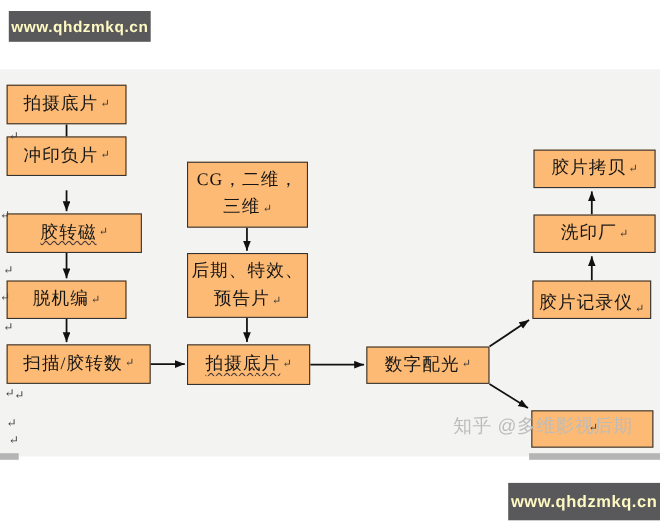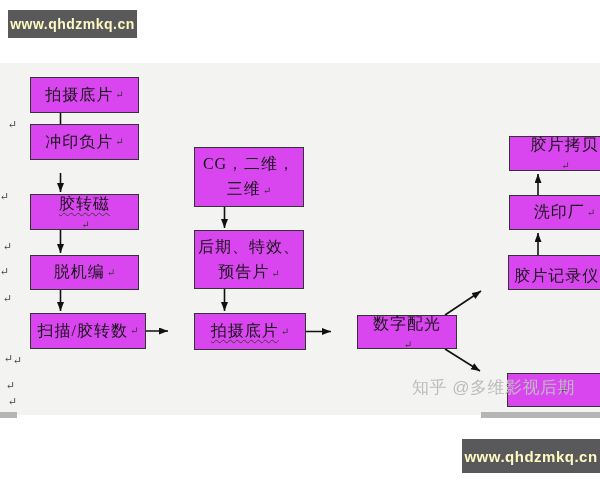--- a/index.html
+++ b/index.html
@@ -9,24 +9,24 @@
   }
   .panel{
     position:absolute;left:0;top:63px;width:600px;height:352px;
     background:#f3f3f2;
   }
   .strip{position:absolute;height:6px;background:#b5b5b5;}
   .strip.l{left:0;top:412px;width:17px;}
   .strip.r{left:481px;top:412px;width:119px;}
   .node{
     position:absolute;box-sizing:border-box;
-    background:#d946ef;border:1.5px solid #333333;
+    background:#fdba74;border:1.5px solid #333333;
     display:flex;align-items:center;justify-content:center;
     text-align:center;font-size:16px;color:#151515;z-index:2;
-    line-height:1.55;letter-spacing:1px;margin-left:24px;
+    line-height:1.55;letter-spacing:1px;
   }
   .node .lbl{white-space:pre-line;}
   .node .lbl.wavy{
     text-decoration:underline wavy #4a3a3a;
     text-decoration-thickness:1px;text-underline-offset:3px;
   }
   .ret{font-size:10px;color:#333;margin-left:2px;letter-spacing:0;}
   .mmark{position:absolute;font-size:11px;color:#444;z-index:3;line-height:1;}
   .banner{
     position:absolute;background:#59595b;color:#fef9c3;
@@ -76,52 +76,52 @@
   </svg>
 
   <div class="node" style="left:6px;top:77px;width:109px;height:36px;">
     <span class="lbl">拍摄底片</span>
       <span class="ret">↵</span>
   </div>
   <div class="node" style="left:6px;top:124px;width:109px;height:36px;">
     <span class="lbl">冲印负片</span>
       <span class="ret">↵</span>
   </div>
-  <div class="node" style="left:6px;top:194px;width:109px;height:36px;flex-direction:column;">
+  <div class="node" style="left:6px;top:194px;width:123px;height:36px;">
     <span class="lbl wavy">胶转磁</span>
       <span class="ret">↵</span>
   </div>
   <div class="node" style="left:6px;top:255px;width:109px;height:35px;">
     <span class="lbl">脱机编</span>
       <span class="ret">↵</span>
   </div>
-  <div class="node" style="left:6px;top:313px;width:116px;height:36px;">
+  <div class="node" style="left:6px;top:313px;width:131px;height:36px;">
     <span class="lbl">扫描/胶转数</span>
       <span class="ret">↵</span>
   </div>
 
   <div class="node" style="left:170px;top:147px;width:110px;height:60px;">
     <div><span class="lbl">CG，二维，
 三维</span><span class="ret">↵</span></div>
   </div>
   <div class="node" style="left:170px;top:230px;width:110px;height:59px;">
     <div><span class="lbl">后期、特效、
 预告片</span><span class="ret">↵</span></div>
   </div>
   <div class="node" style="left:170px;top:313px;width:112px;height:37px;">
     <span class="lbl wavy">拍摄底片</span>
       <span class="ret">↵</span>
   </div>
 
-  <div class="node" style="left:333px;top:315px;width:100px;height:34px;flex-direction:column;">
+  <div class="node" style="left:333px;top:315px;width:112px;height:34px;">
     <span class="lbl">数字配光</span>
       <span class="ret">↵</span>
   </div>
 
-  <div class="node" style="left:485px;top:136px;width:111px;height:35px;flex-direction:column;">
+  <div class="node" style="left:485px;top:136px;width:111px;height:35px;">
     <span class="lbl">胶片拷贝</span>
       <span class="ret">↵</span>
   </div>
   <div class="node" style="left:485px;top:195px;width:111px;height:35px;">
     <span class="lbl">洗印厂</span>
       <span class="ret">↵</span>
   </div>
   <div class="node" style="left:484px;top:255px;width:108px;height:35px;align-items:flex-end;">
     <span class="lbl">胶片记录仪</span>
       <span class="ret">↵</span>

